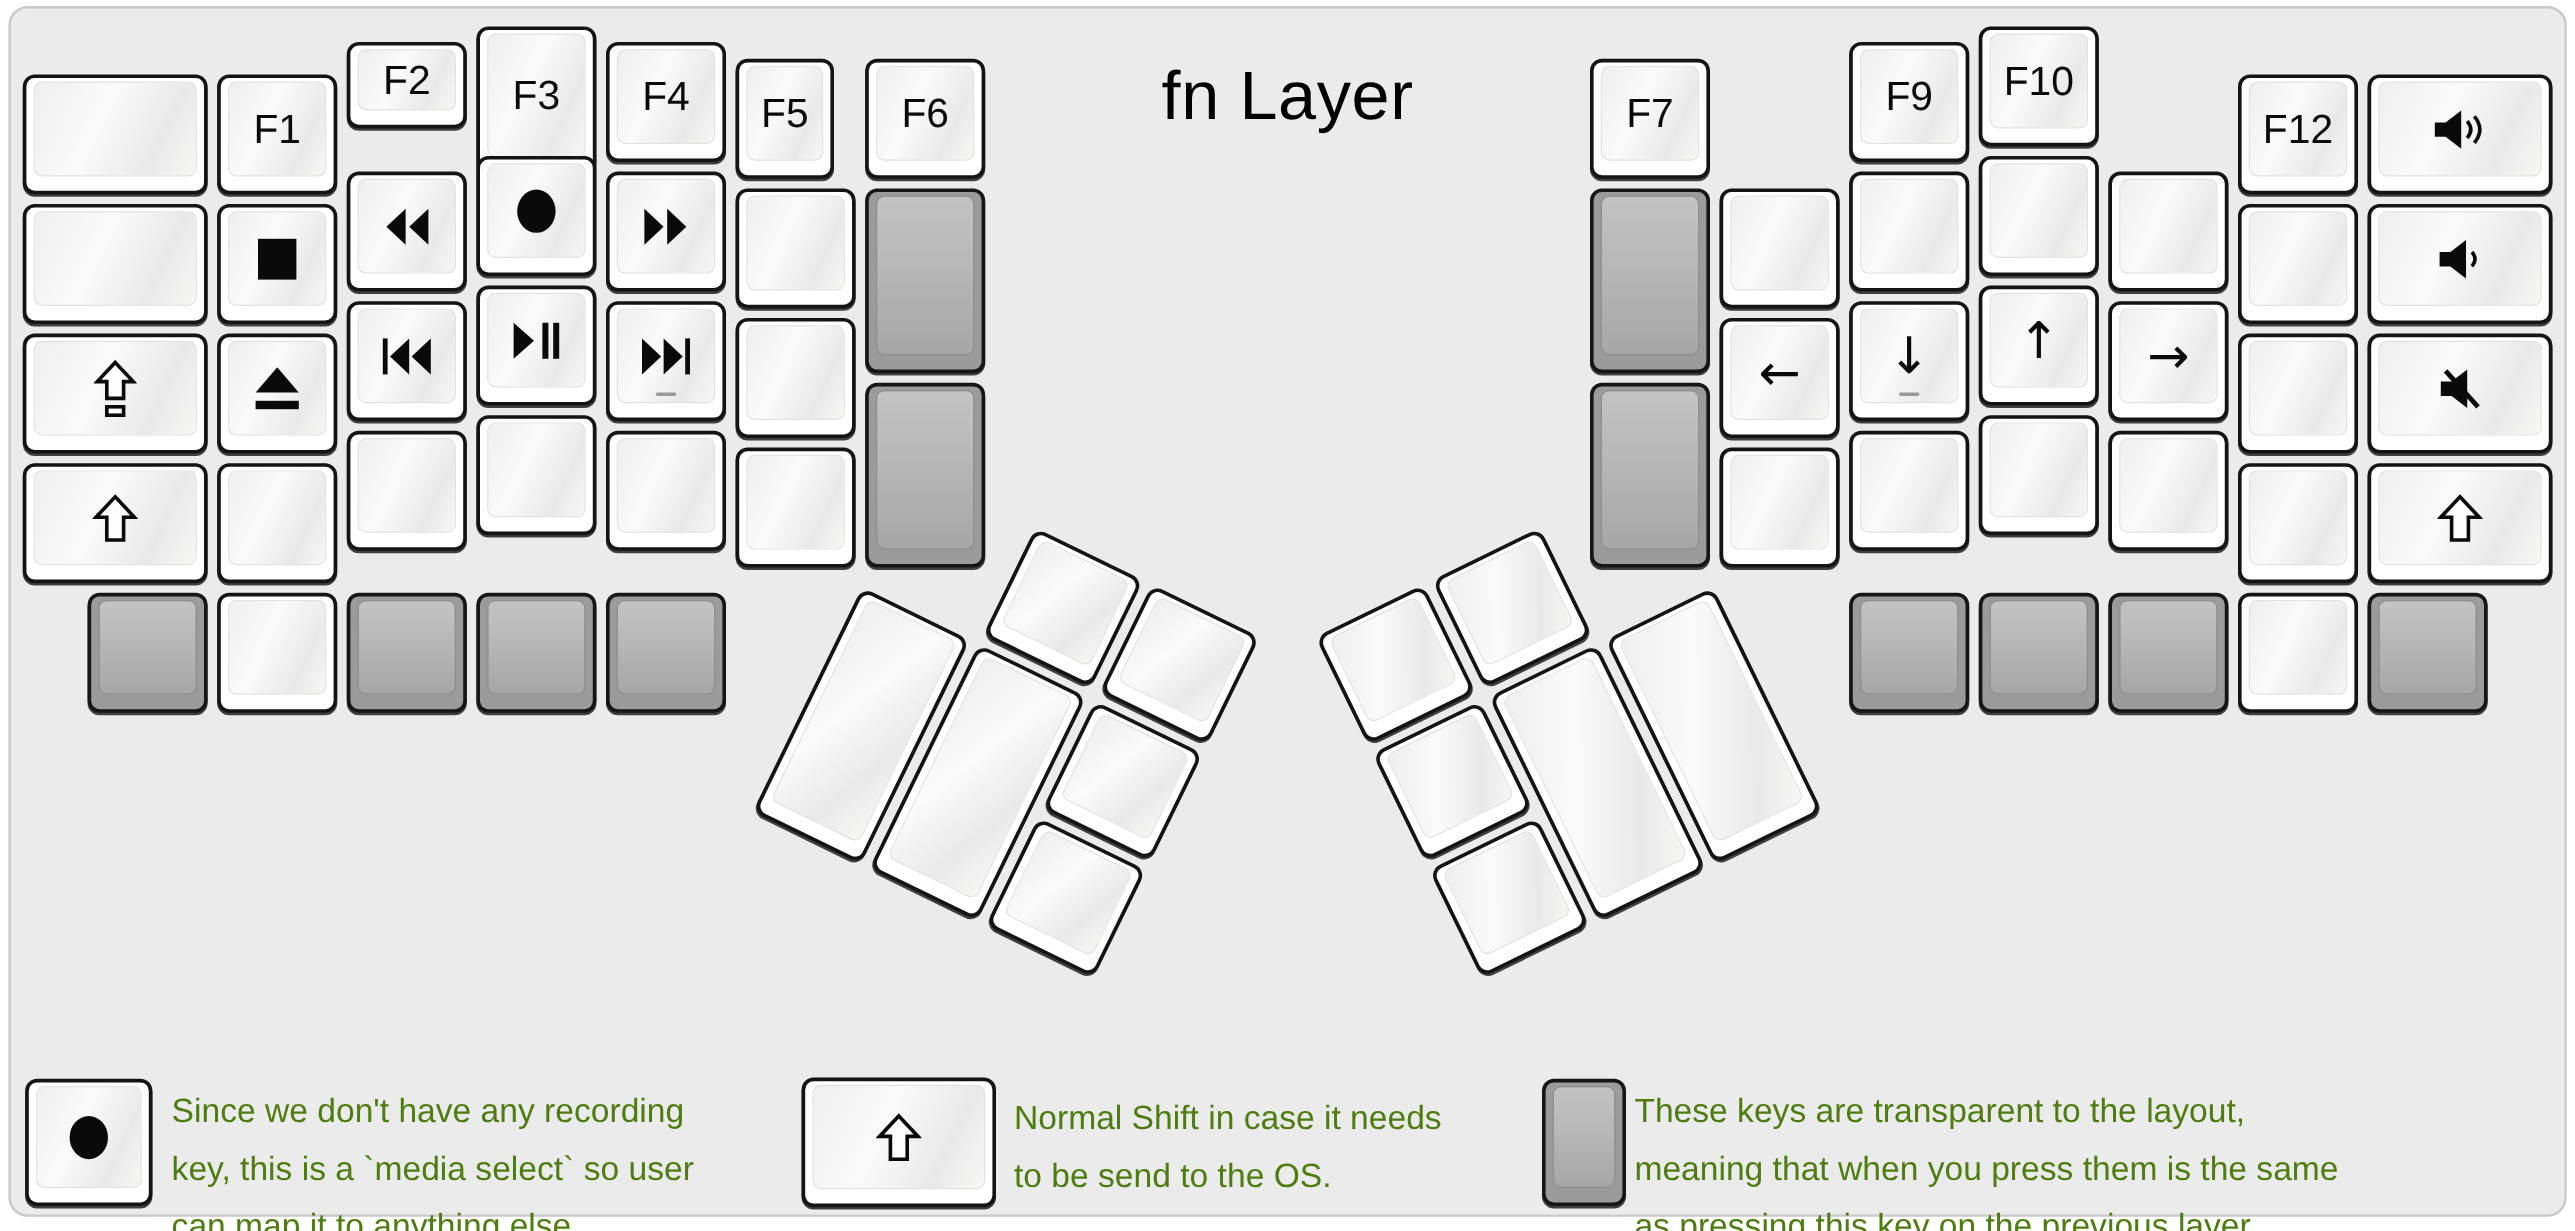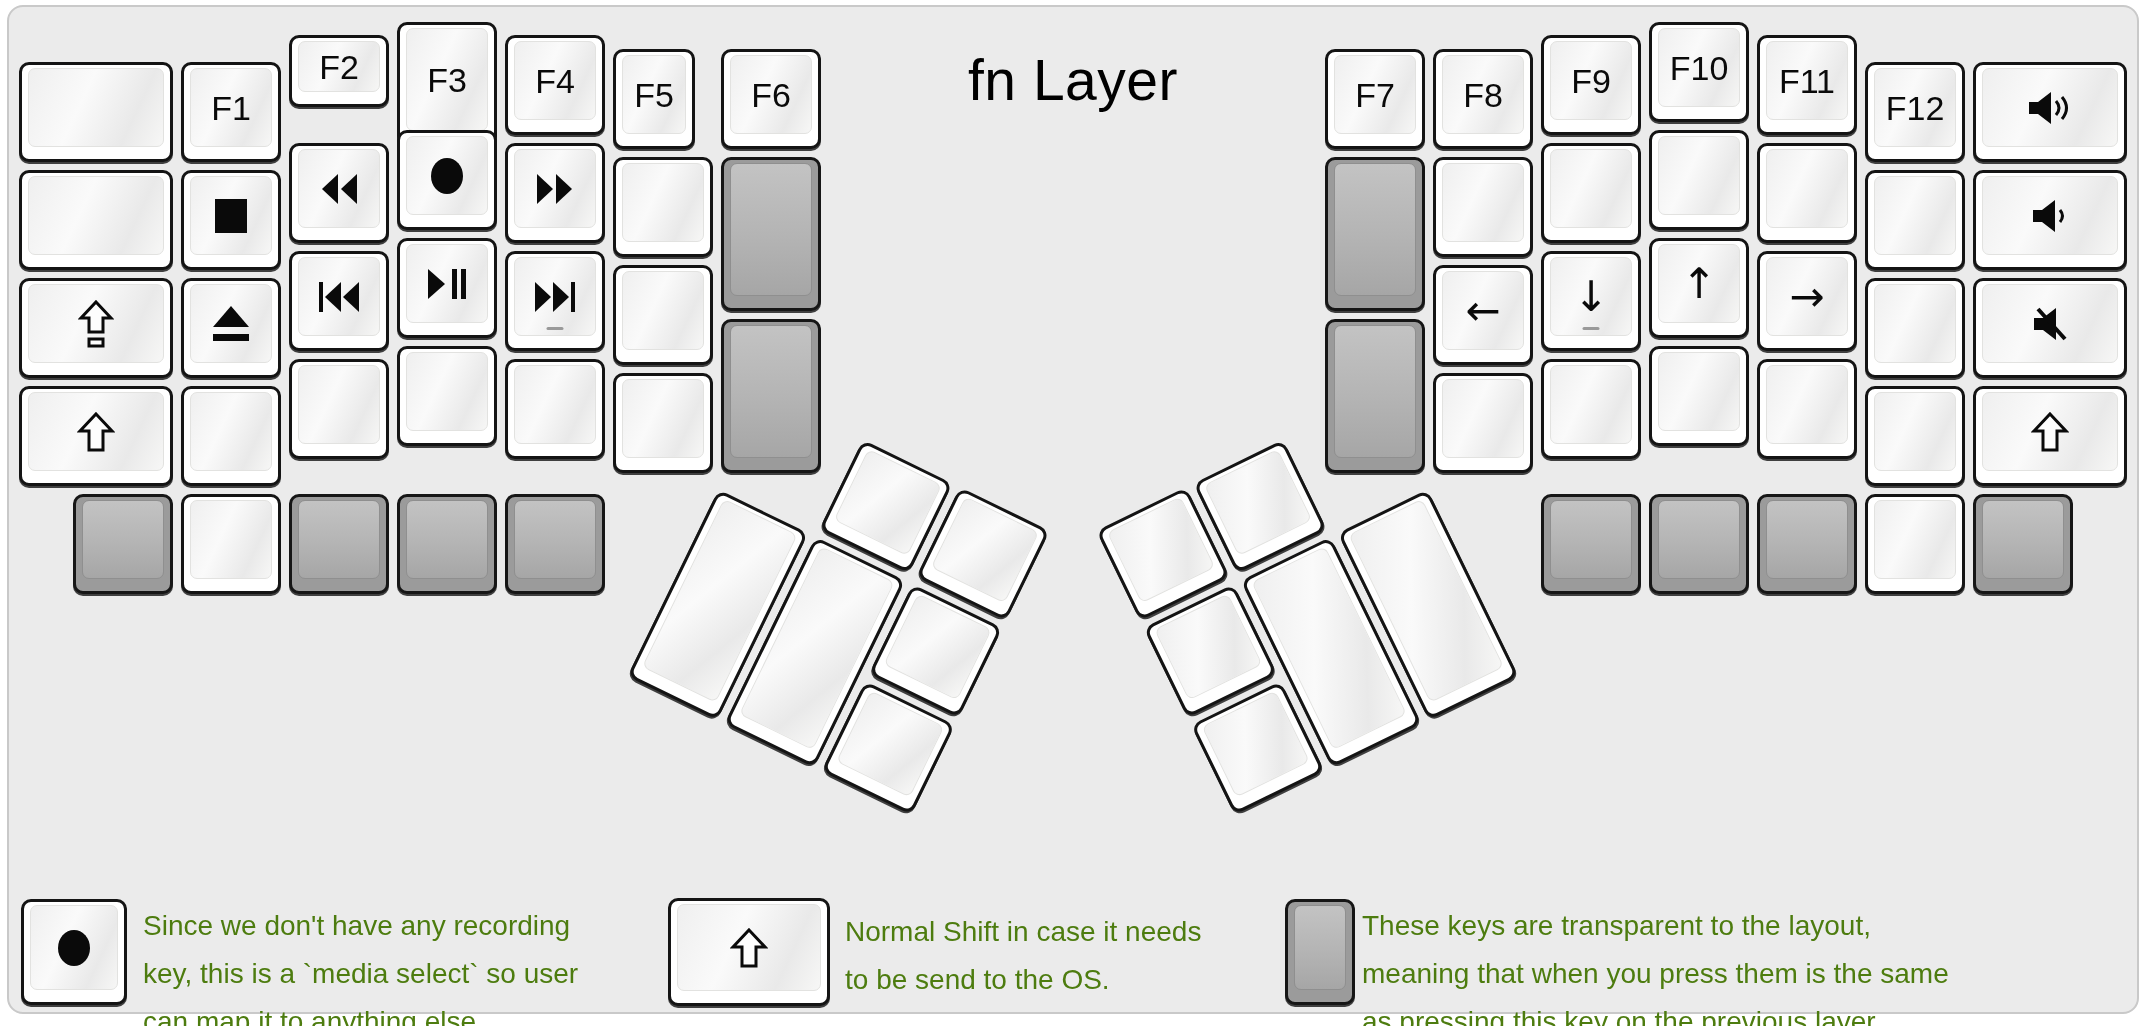--- a/index.html
+++ b/index.html
@@ -216,25 +216,20 @@
         <div class="keytop">
           <span class="klabel">F7</span>
         </div>
       </div>
       <div class="key gray" style="left: 1325px; top: 157px; width: 100px; height: 154px;">
         <div class="keytop"></div>
       </div>
       <div class="key gray" style="left: 1325px; top: 319px; width: 100px; height: 154px;">
         <div class="keytop"></div>
       </div>
-      <div class="key" style="left: 1433px; top: 49px; width: 100px; height: 100px;">
-        <div class="keytop">
-          <span class="klabel">F8</span>
-        </div>
-      </div>
       <div class="key" style="left: 1433px; top: 157px; width: 100px; height: 100px;">
         <div class="keytop"></div>
       </div>
       <div class="key" style="left: 1433px; top: 265px; width: 100px; height: 100px;">
         <div class="keytop">
           <span class="kchar">←</span>
         </div>
       </div>
       <div class="key" style="left: 1433px; top: 373px; width: 100px; height: 100px;">
         <div class="keytop"></div>
@@ -264,25 +259,20 @@
       <div class="key" style="left: 1649px; top: 130px; width: 100px; height: 100px;">
         <div class="keytop"></div>
       </div>
       <div class="key" style="left: 1649px; top: 238px; width: 100px; height: 100px;">
         <div class="keytop">
           <span class="kchar">↑</span>
         </div>
       </div>
       <div class="key" style="left: 1649px; top: 346px; width: 100px; height: 100px;">
         <div class="keytop"></div>
-      </div>
-      <div class="key" style="left: 1757px; top: 35px; width: 100px; height: 100px;">
-        <div class="keytop">
-          <span class="klabel">F11</span>
-        </div>
       </div>
       <div class="key" style="left: 1757px; top: 143px; width: 100px; height: 100px;">
         <div class="keytop"></div>
       </div>
       <div class="key" style="left: 1757px; top: 251px; width: 100px; height: 100px;">
         <div class="keytop">
           <span class="kchar">→</span>
         </div>
       </div>
       <div class="key" style="left: 1757px; top: 359px; width: 100px; height: 100px;">

